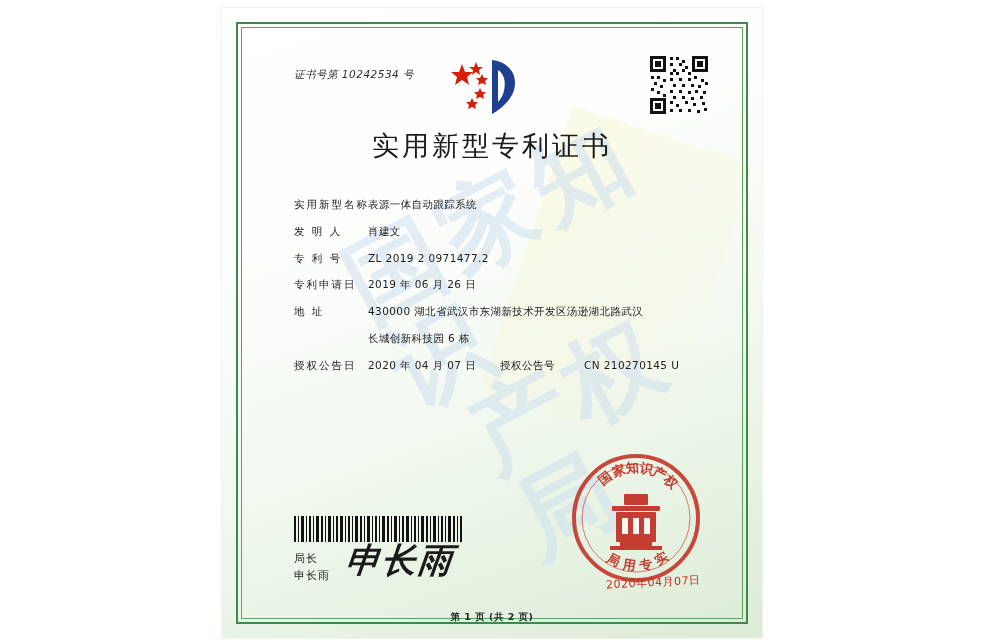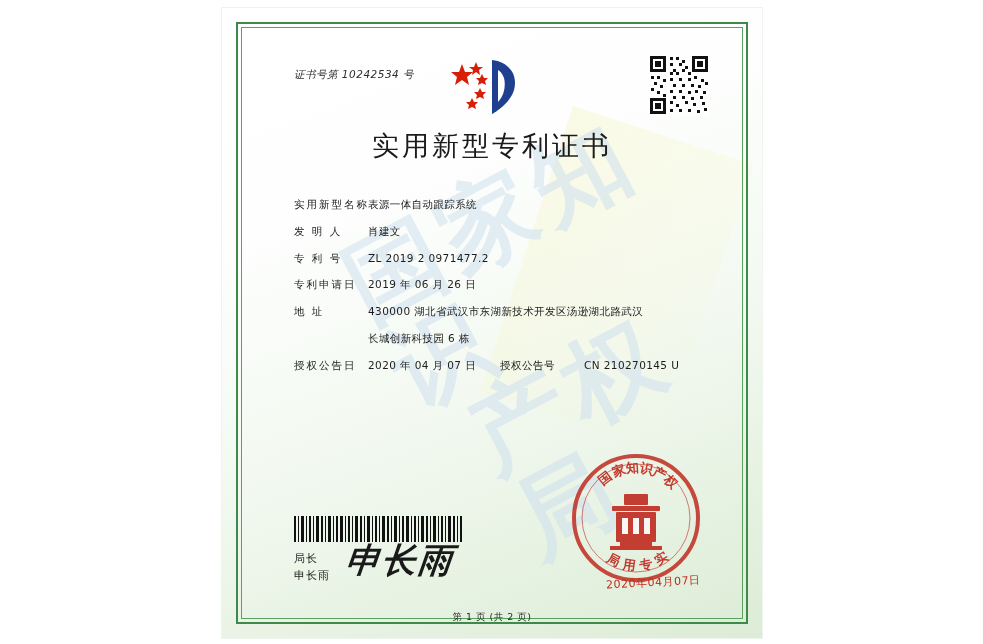--- a/index.html
+++ b/index.html
@@ -222,20 +222,21 @@
   }
   .page-footer {
     position: absolute;
     left: 0;
     right: 0;
     bottom: 14px;
     text-align: center;
     font-size: 9.5px;
     color: #2a2a2a;
     letter-spacing: .5px;
+    font-weight: bold;
   }
 </style>
 </head>
 <body>
 
 <div id="page">
 
   <div class="sheet">
 
     <div class="wm-band"></div>

